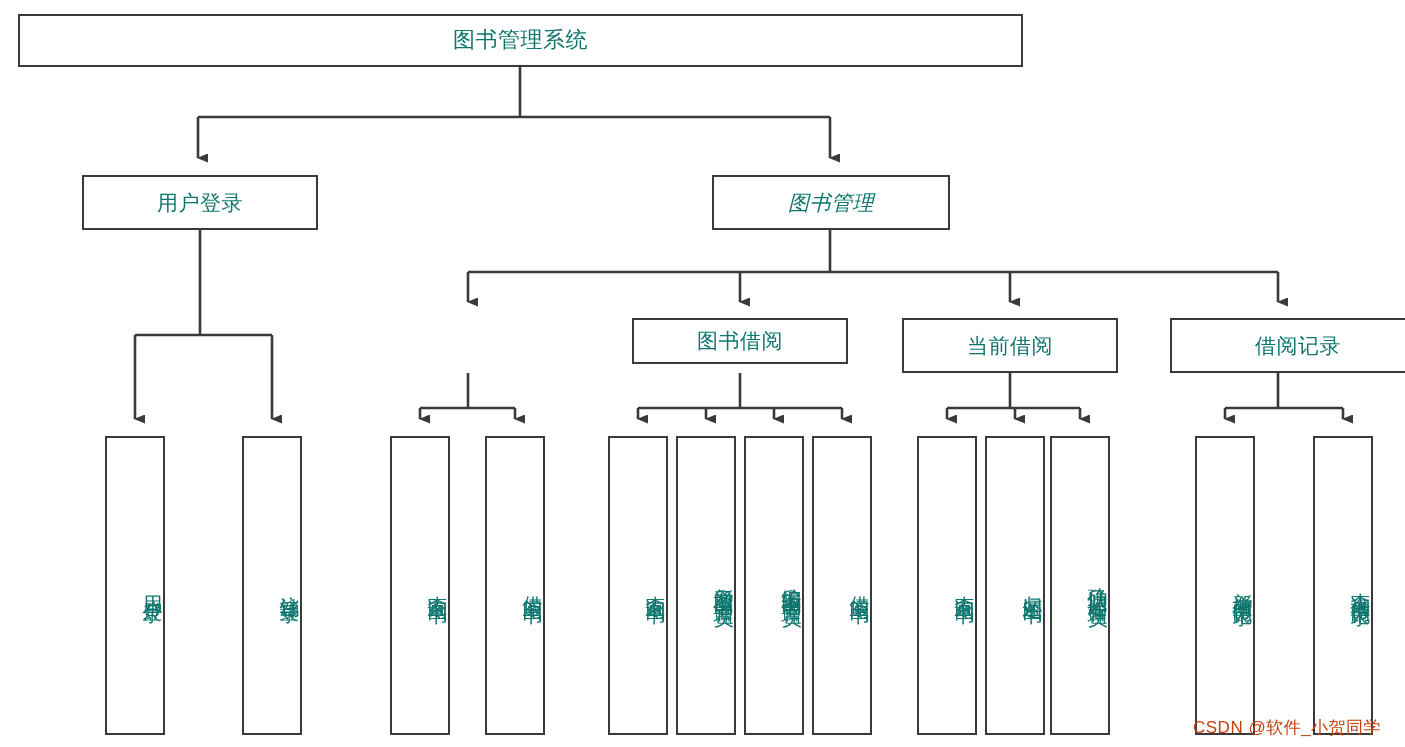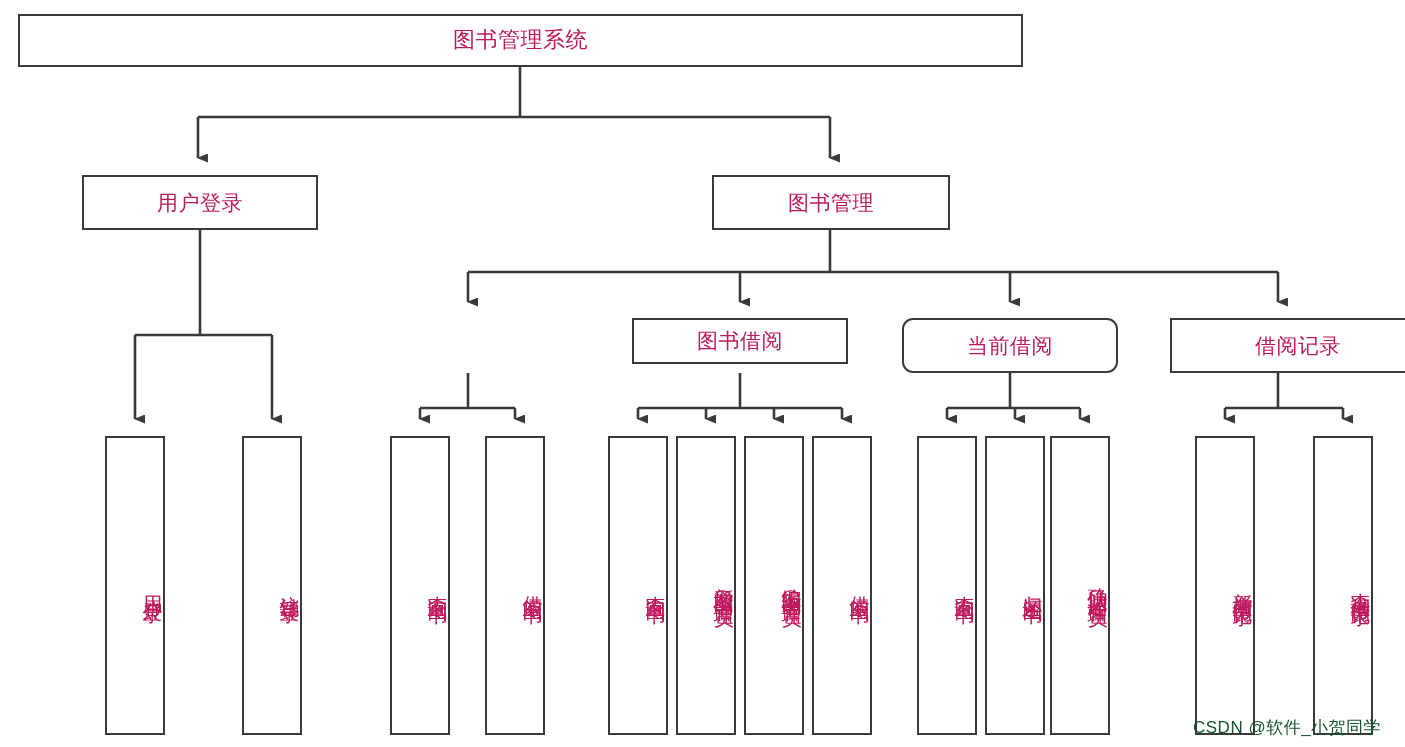--- a/index.html
+++ b/index.html
@@ -26,21 +26,21 @@
     pointer-events: none;
   }
   .node {
     position: absolute;
     box-sizing: border-box;
     background: #ffffff;
     border: 2px solid #3a3a3a;
     display: flex;
     align-items: center;
     justify-content: center;
-    color: #be185d;
+    color: #0f766e;
   }
   .node-h {
     font-size: 21px;
     letter-spacing: 0.5px;
     line-height: 1.1;
     white-space: nowrap;
   }
   .node-root {
     font-size: 22px;
   }
@@ -56,21 +56,21 @@
   }
   .leaf-text {
     writing-mode: vertical-rl;
     text-orientation: upright;
     letter-spacing: 3px;
     display: block;
   }
   .watermark {
     position: absolute;
     font-size: 17px;
-    color: #14532d;
+    color: #c2410c;
     white-space: nowrap;
     letter-spacing: 0.5px;
   }
 </style>
 </head>
 <body>
 
 <div id="diagram-root">
 
   <svg id="edge-layer" viewBox="0 0 1405 747" width="1405" height="747" xmlns="http://www.w3.org/2000/svg">
@@ -123,28 +123,28 @@
     </g>
   </svg>
 
   <div class="node node-h node-root" style="left:18px; top:14px; width:1005px; height:53px;">
     <span>图书管理系统</span>
   </div>
 
   <div class="node node-h" style="left:82px; top:175px; width:236px; height:55px;">
     <span>用户登录</span>
   </div>
-  <div class="node node-h" style="left:712px; top:175px; width:238px; height:55px;">
+  <div class="node node-h" style="left:712px; top:175px; width:238px; height:55px;font-style:italic;">
     <span>图书管理</span>
   </div>
 
   <div class="node node-h" style="left:632px; top:318px; width:216px; height:46px;">
     <span>图书借阅</span>
   </div>
-  <div class="node node-h" style="left:902px; top:318px; width:216px; height:55px;border-radius:11px;">
+  <div class="node node-h" style="left:902px; top:318px; width:216px; height:55px;">
     <span>当前借阅</span>
   </div>
   <div class="node node-h" style="left:1170px; top:318px; width:256px; height:55px;">
     <span>借阅记录</span>
   </div>
 
   <div class="node node-leaf" style="left:105px; top:436px; width:60px; height:299px;">
     <span class="leaf-text">用户登录</span>
   </div>
   <div class="node node-leaf" style="left:242px; top:436px; width:60px; height:299px;">

